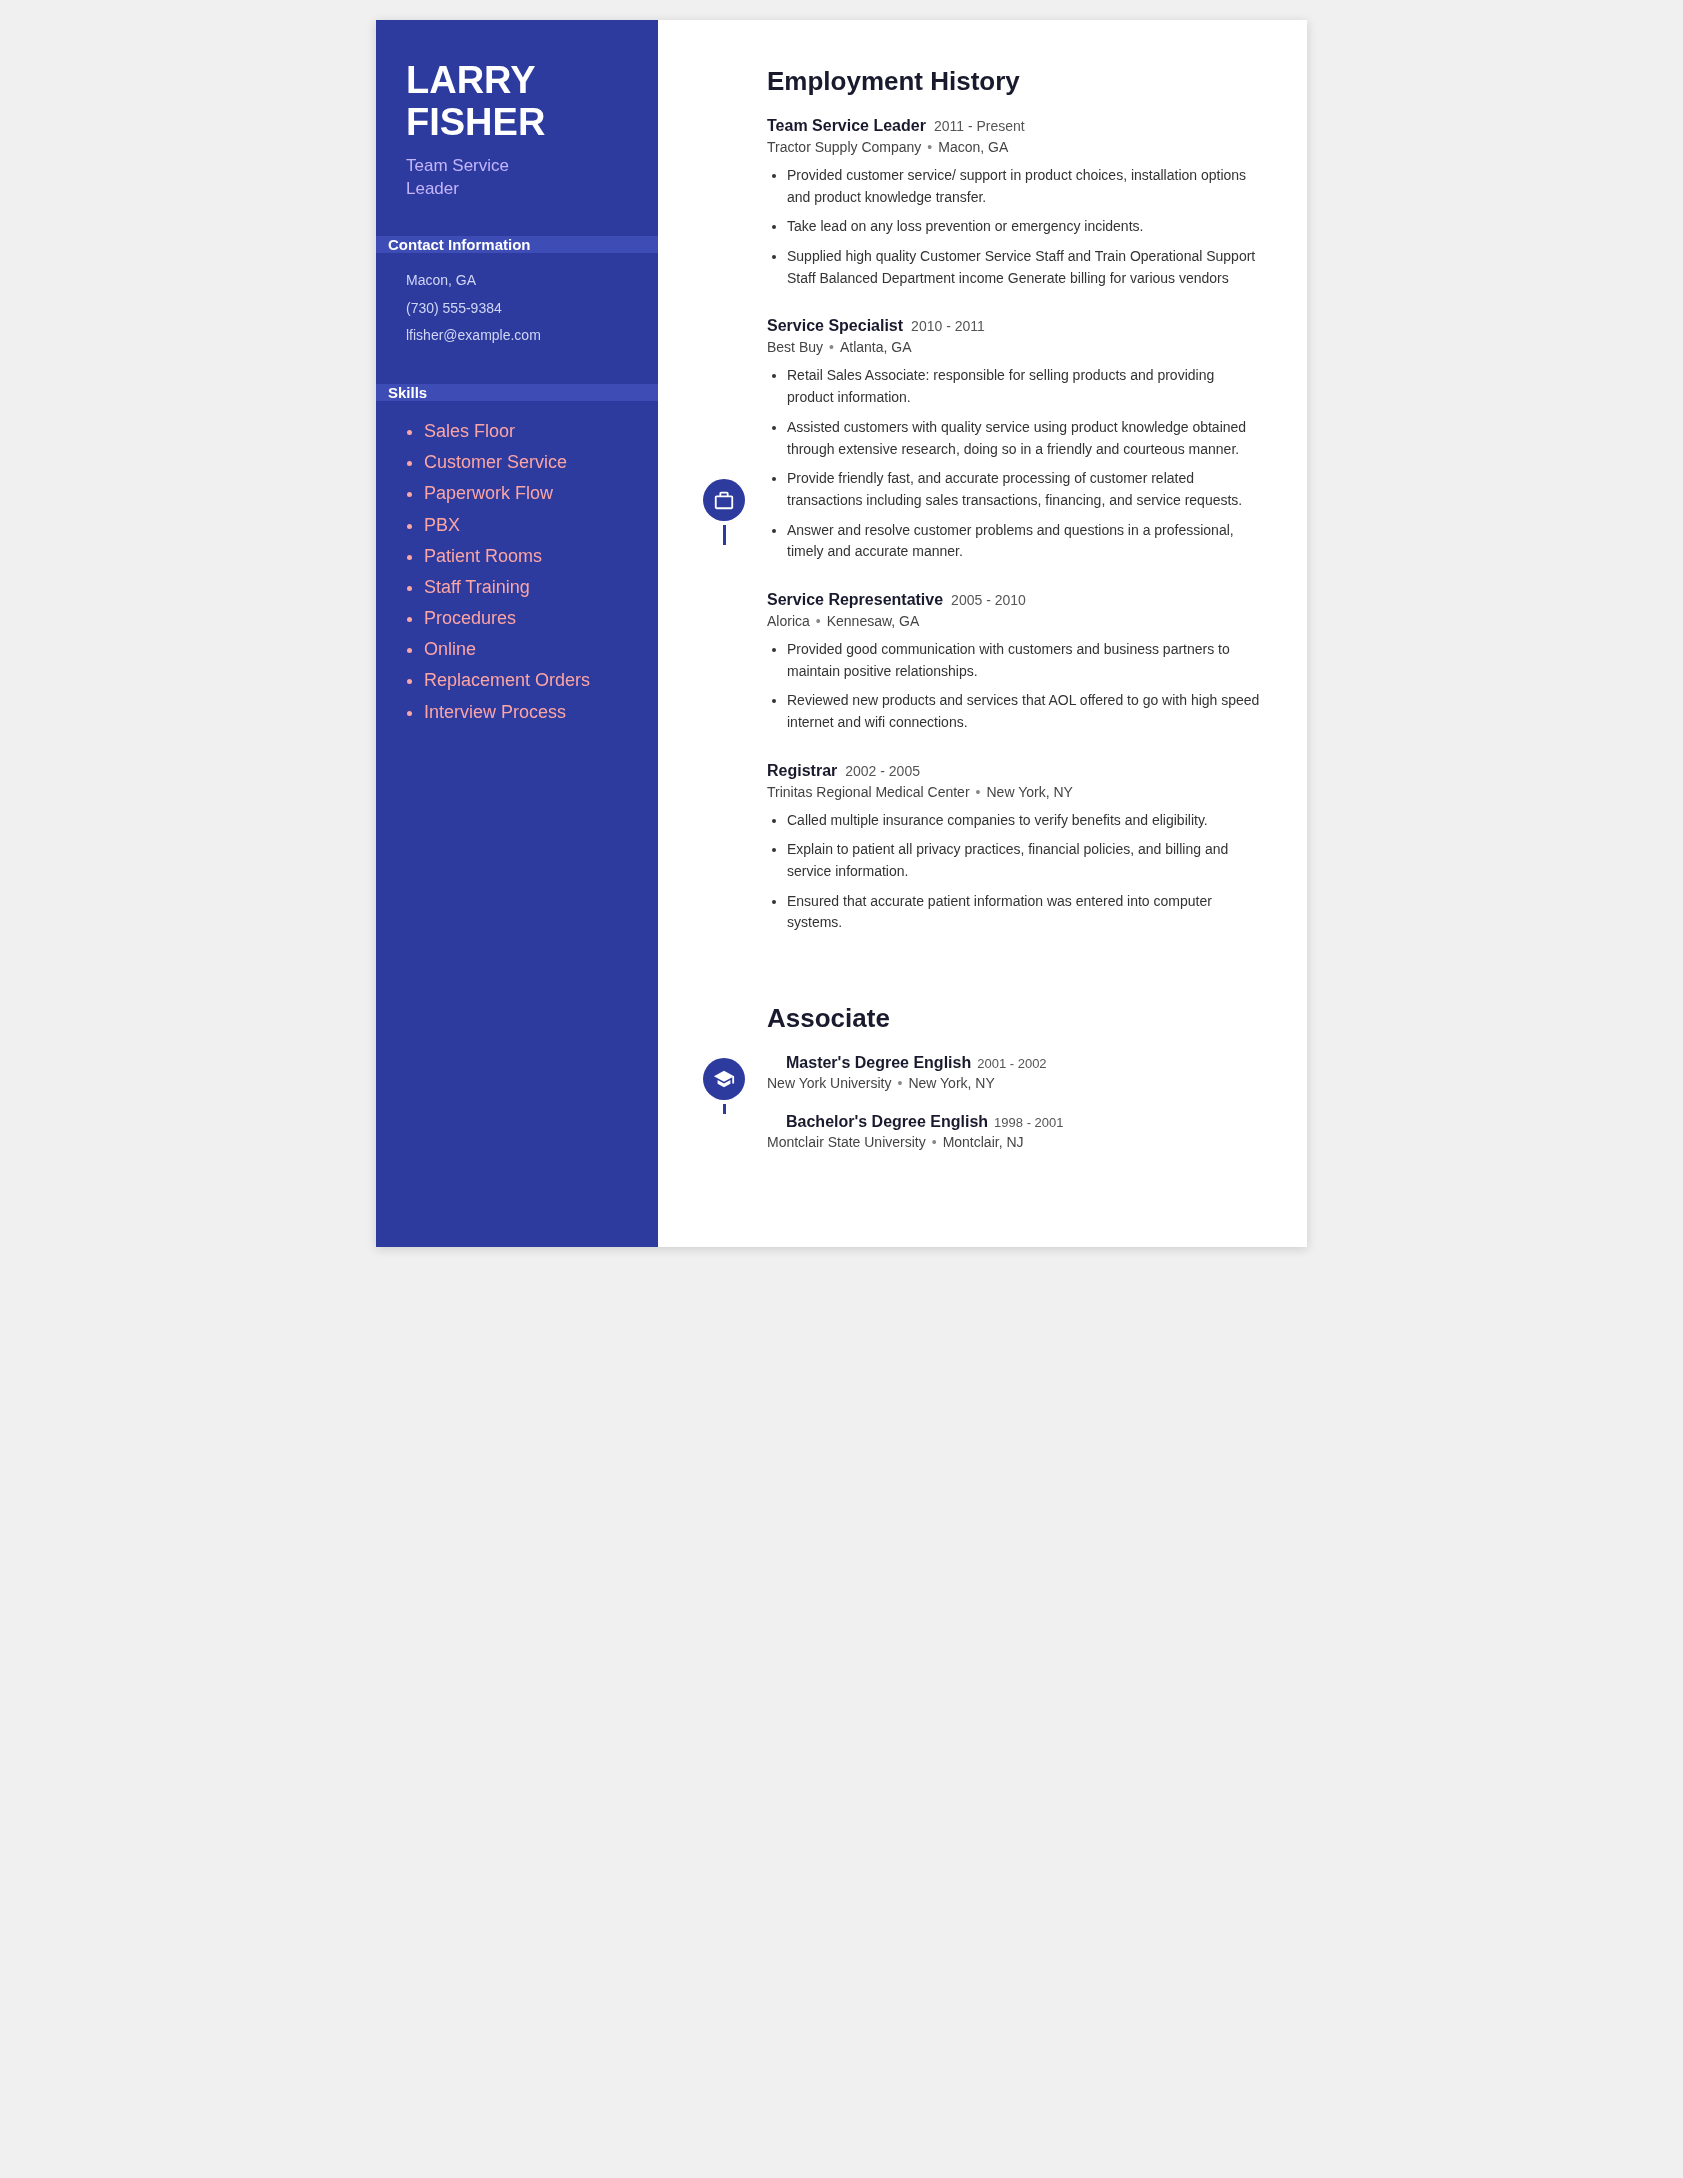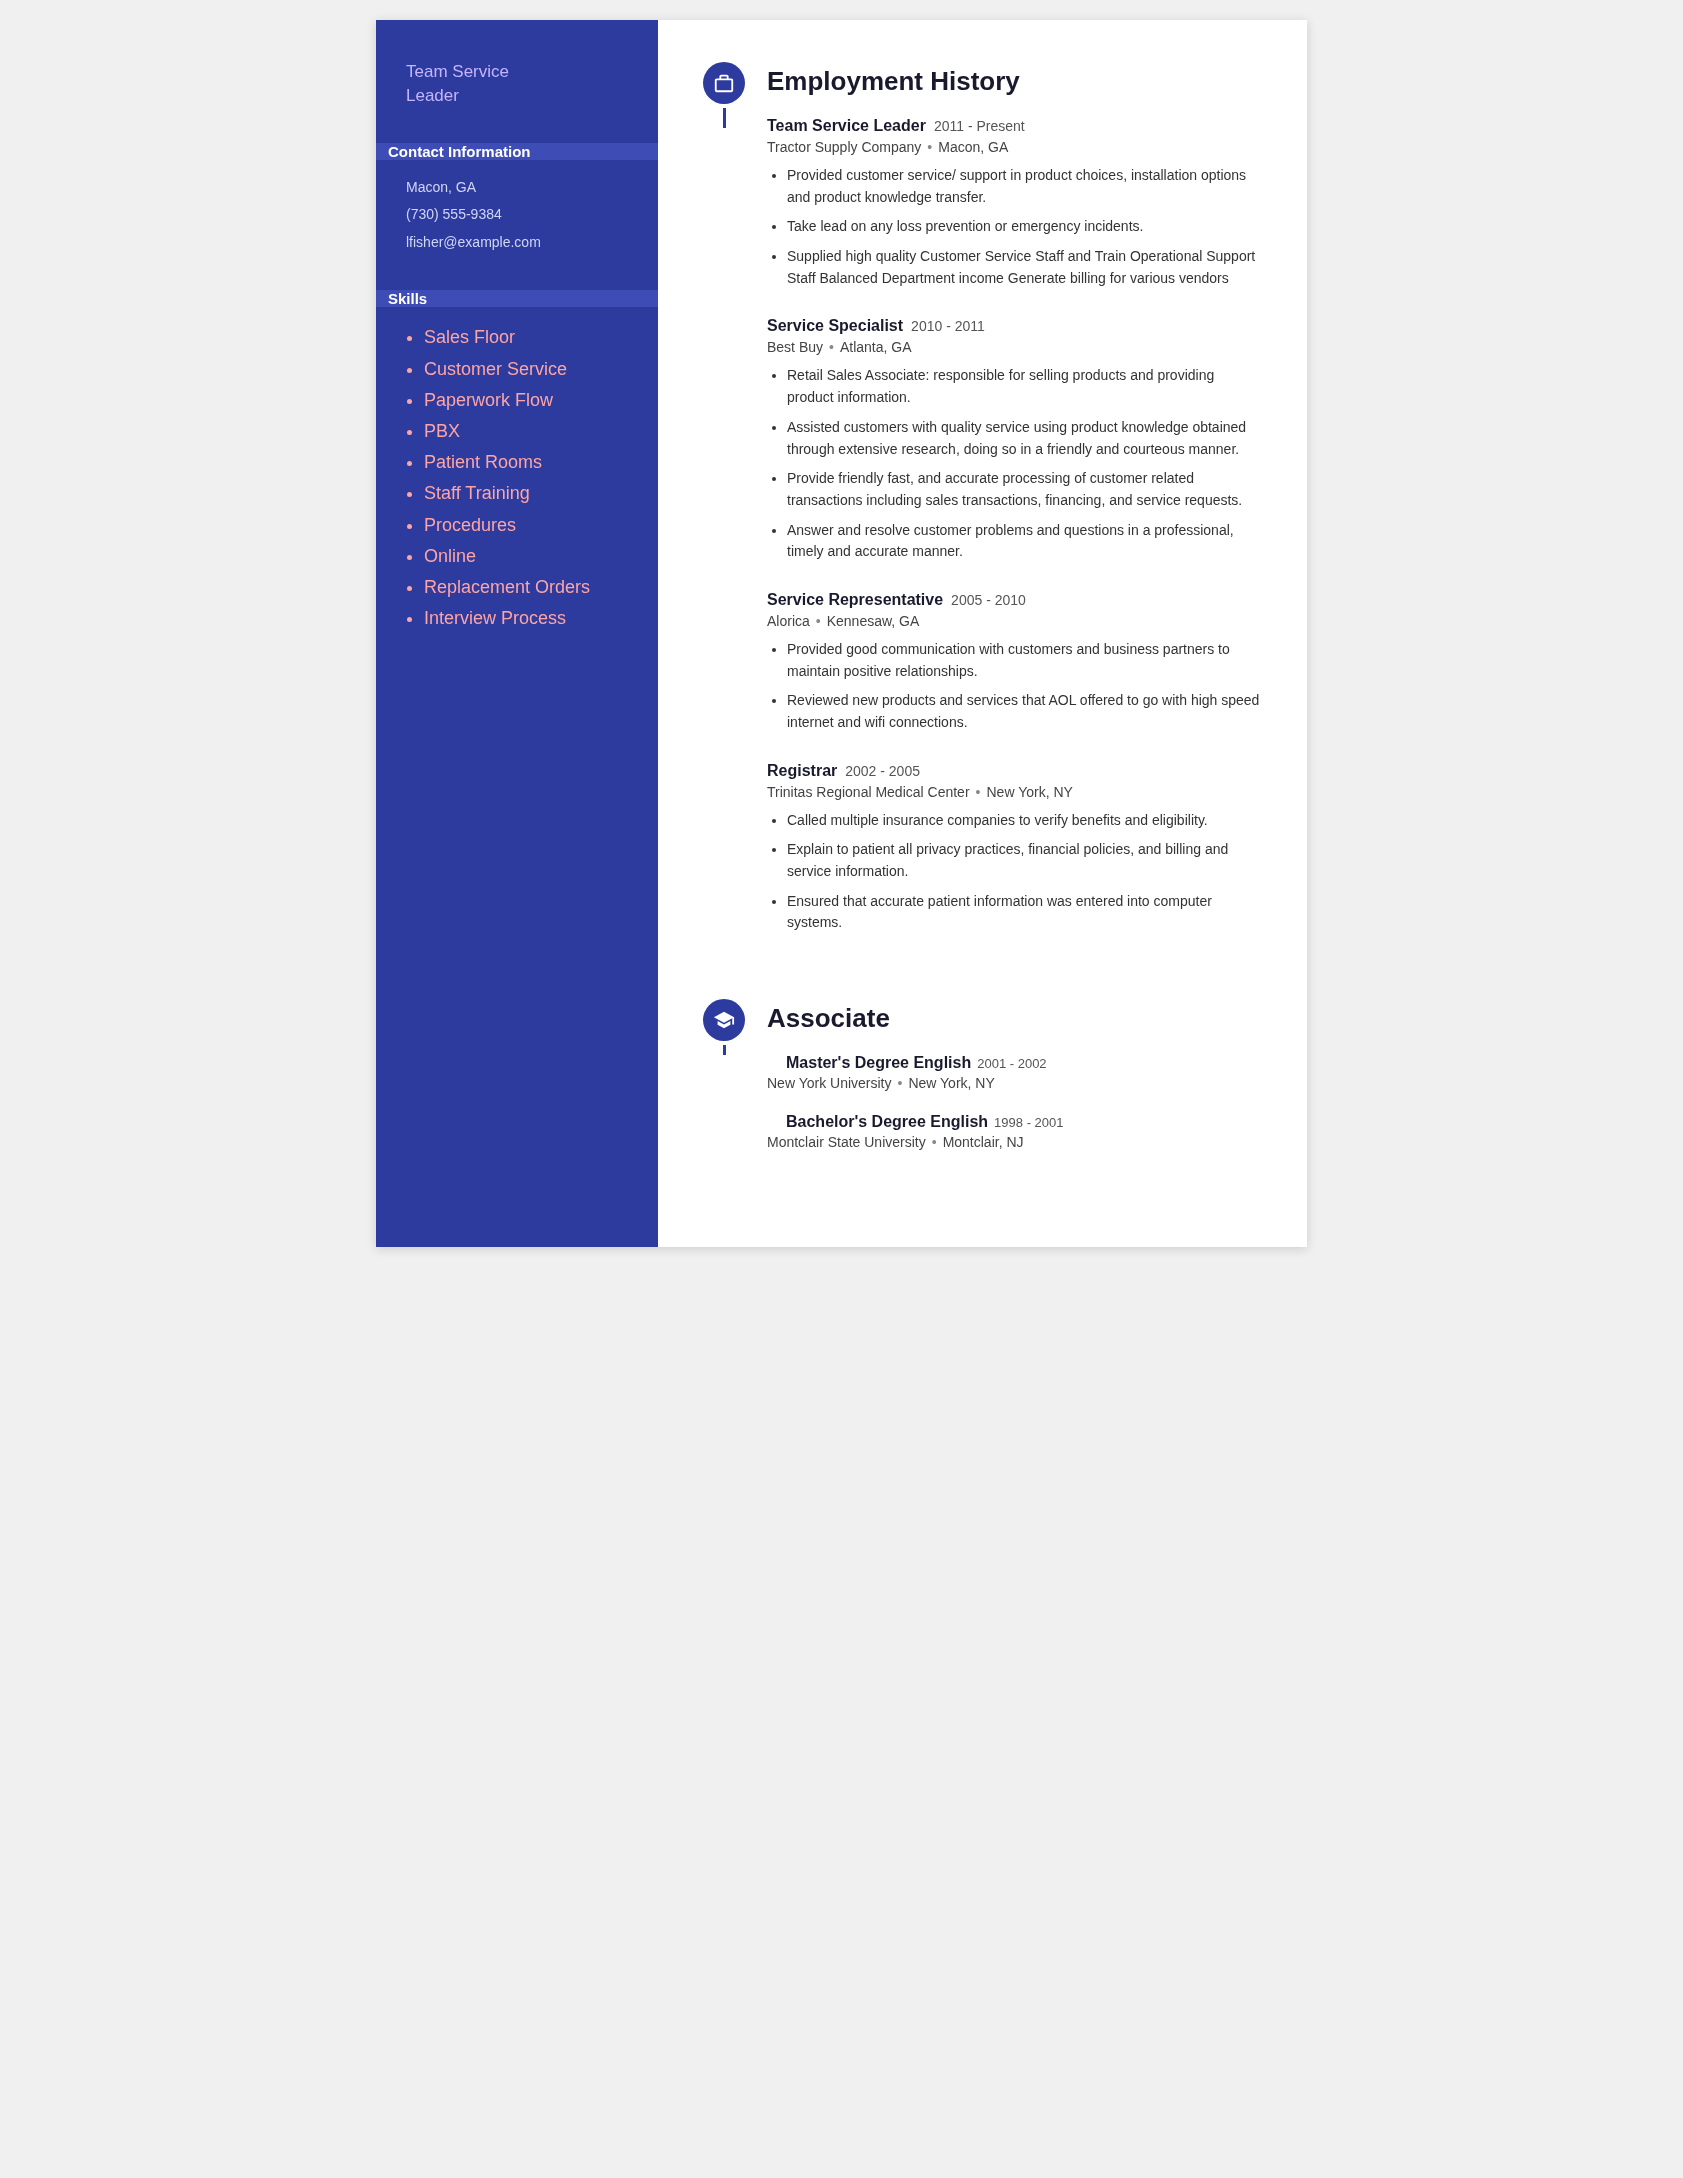--- a/index.html
+++ b/index.html
@@ -77,21 +77,21 @@
     
     .main {
       flex: 1;
       padding: 40px 45px;
       position: relative;
     }
 
     
     .section-block {
       display: flex;
-      align-items: flex-start;
+      align-items: center;
       margin-bottom: 35px;
       position: relative;
     }
     .section-icon-col {
       display: flex;
       flex-direction: column;
       align-items: center;
       margin-right: 22px;
       padding-top: 2px;
     }
@@ -197,20 +197,24 @@
       align-items: center;
       gap: 6px;
     }
   </style>
 </head>
 <body>
 
 <div class="resume">
 
   <div class="sidebar">
+    <div class="sidebar-name">
+      <span>LARRY</span><br>
+      <span>FISHER</span>
+    </div>
     <div class="sidebar-title" style="white-space:pre-line;">Team Service
 Leader</div>
 
     <div class="sidebar-section">
       <div class="sidebar-section-header">Contact Information</div>
       <div class="contact-item">Macon, GA</div>
       <div class="contact-item">(730) 555-9384</div>
       <div class="contact-item">lfisher@example.com</div>
     </div>
 

